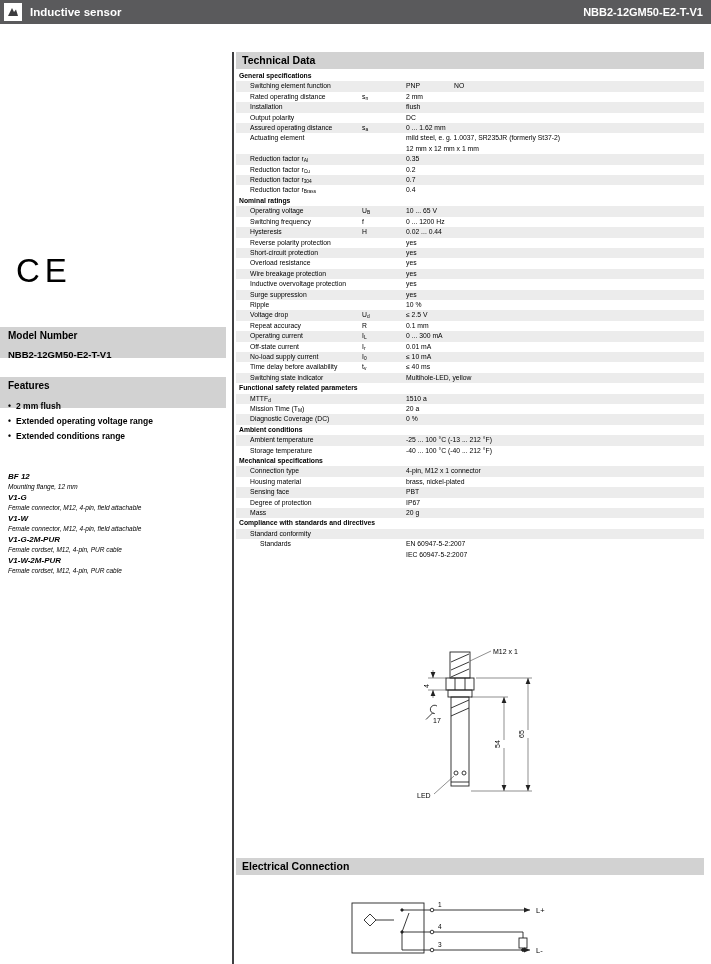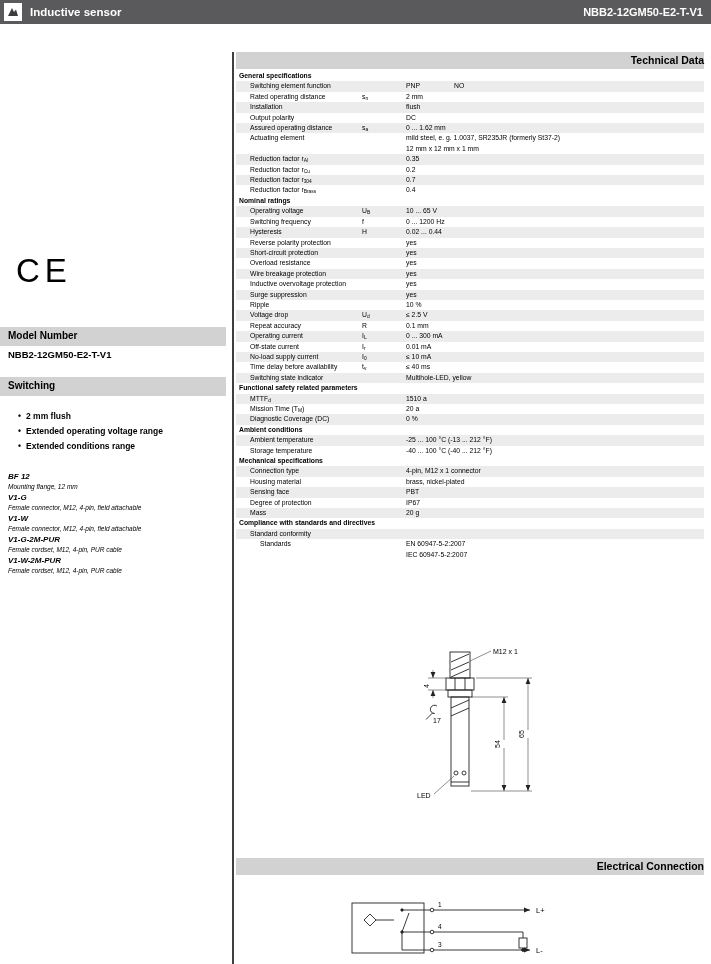--- a/index.html
+++ b/index.html
@@ -6,28 +6,28 @@
   body{width:711px;height:964px;background:#fff;font-family:"Liberation Sans","DejaVu Sans",sans-serif;color:#000;}
   .page{position:relative;width:711px;height:964px;background:#fff;overflow:hidden;padding-left:23px;}
 
   .topbar{position:absolute;left:0;top:0;width:711px;height:24px;background:var(--header-bg,#5a5a5c);}
   .logo{position:absolute;left:4px;top:3px;width:18px;height:18px;background:#fff;display:flex;align-items:center;justify-content:center;}
   .topbar .title{position:absolute;left:30px;top:0;line-height:24px;color:#fff;font-size:11.5px;font-weight:bold;}
   .topbar .part{position:absolute;right:8px;top:0;line-height:24px;color:#fff;font-size:11px;font-weight:bold;}
 
   .ce{position:absolute;left:16px;top:252px;font-size:33px;letter-spacing:5px;font-weight:400;}
 
-  .lbar{position:absolute;left:0;width:226px;height:19px;background:var(--bar-bg,#d2d2d2);
+  .lbar{position:absolute;left:0;width:226px;height:31px;background:var(--bar-bg,#d2d2d2);
         font-size:10px;font-weight:bold;line-height:17px;padding-left:8px;box-sizing:border-box;}
   .rbar{position:absolute;left:236px;width:468px;height:17px;background:var(--bar-bg,#d2d2d2);
-        font-size:10.5px;font-weight:bold;line-height:17px;padding-left:6px;box-sizing:border-box;text-align:right;}
+        font-size:10.5px;font-weight:bold;line-height:17px;padding-left:6px;box-sizing:border-box;}
 
   .model-value{position:absolute;left:8px;top:349px;font-size:9.5px;font-weight:bold;}
 
-  .features{position:absolute;left:8px;top:399px;list-style:none;margin:10px;padding:0;}
+  .features{position:absolute;left:8px;top:399px;list-style:none;margin:0;padding:0;}
   .features li{font-size:8.5px;font-weight:bold;line-height:15px;}
   .features li::before{content:"•";margin-right:5px;}
 
   .accessories{position:absolute;left:8px;top:471px;width:216px;font-style:italic;}
   .acc{height:21px;}
   .acc-name{font-size:8px;font-weight:bold;line-height:11px;}
   .acc-desc{font-size:6.5px;line-height:10px;}
 
   .vrule{position:absolute;left:232px;top:52px;width:2px;height:912px;background:#3f3f41;}
 
@@ -60,21 +60,21 @@
     </div>
     <div class="title">Inductive sensor</div>
     <div class="part">NBB2-12GM50-E2-T-V1</div>
   </header>
 
   <div class="ce">CE</div>
 
   <div class="lbar" style="top:327px">Model Number</div>
   <div class="model-value">NBB2-12GM50-E2-T-V1</div>
 
-  <div class="lbar" style="top:377px">Switching</div>
+  <div class="lbar" style="top:377px">Features</div>
   <ul class="features">
     <li><span>2 mm flush</span></li>
     <li><span>Extended operating voltage range</span></li>
     <li><span>Extended conditions range</span></li>
   </ul>
 
   <div class="accessories">
     <div class="acc">
       <div class="acc-name">BF 12</div>
       <div class="acc-desc">Mounting flange, 12 mm</div>

